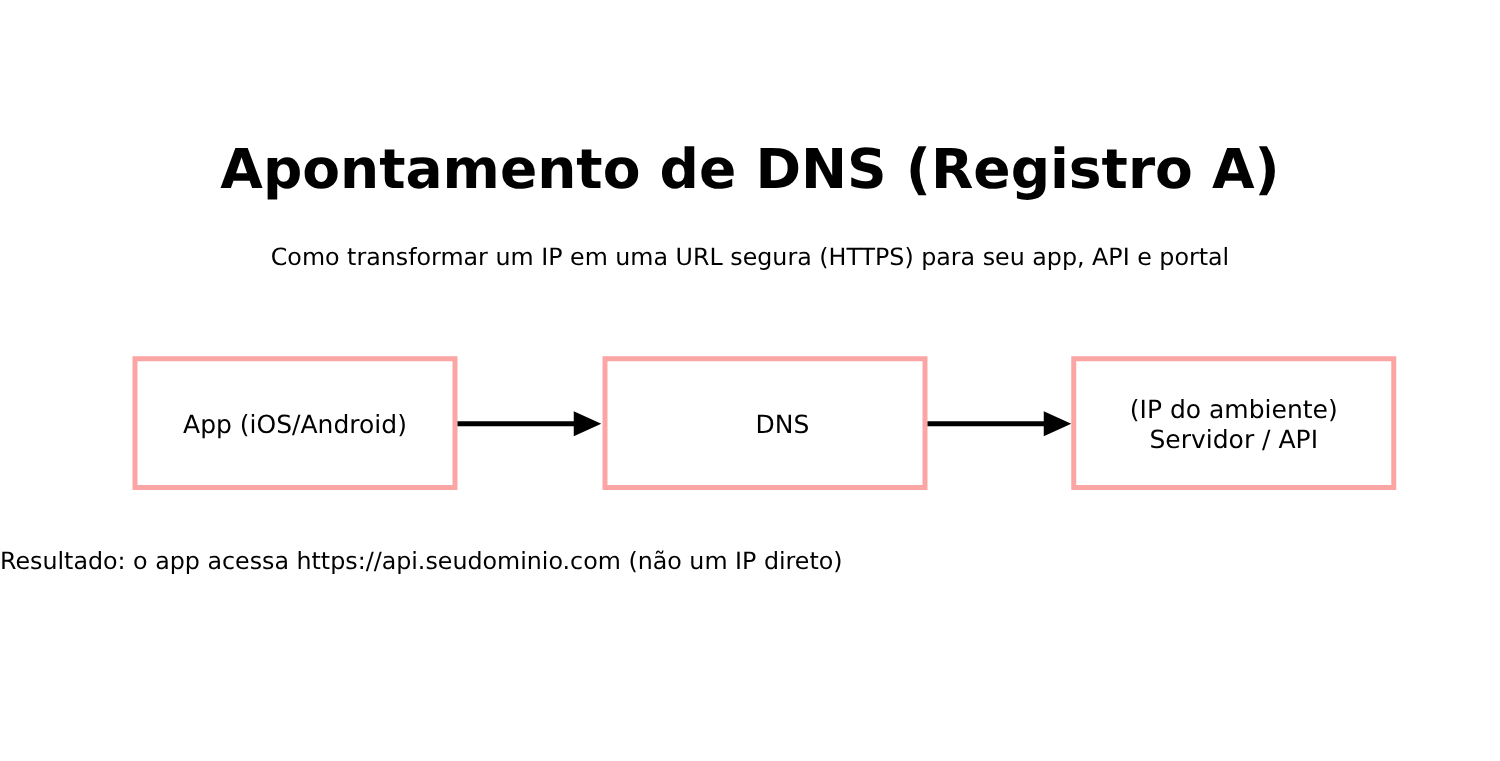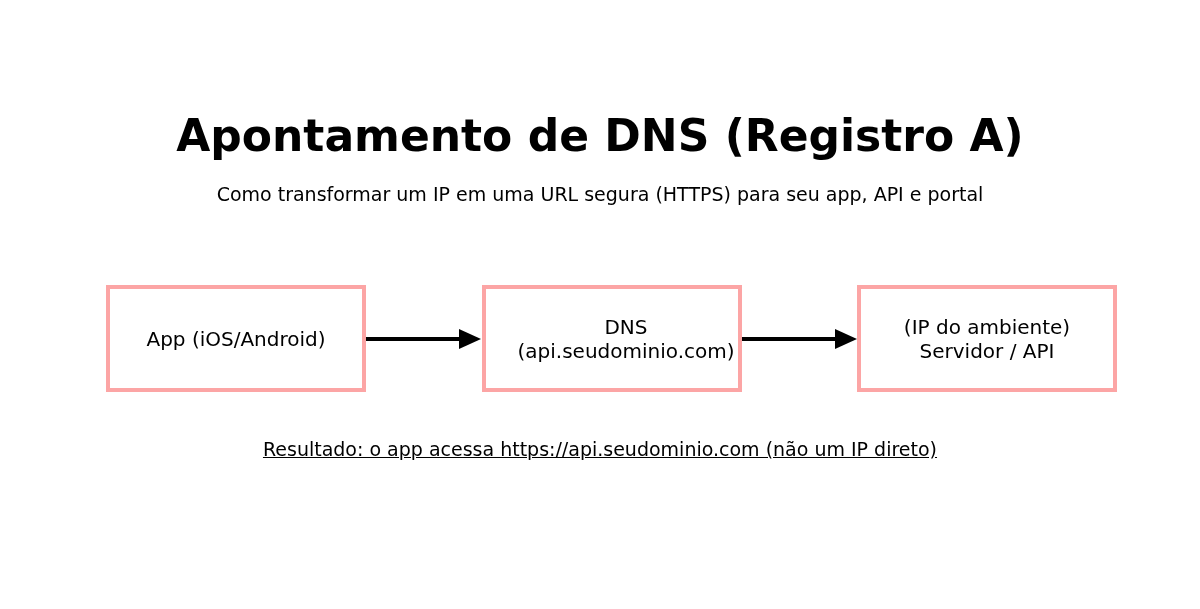--- a/index.html
+++ b/index.html
@@ -23,21 +23,21 @@
     width: 1200px;
     text-align: center;
     font-size: 44px;
     font-weight: bold;
     line-height: 56px;
     letter-spacing: 0px;
   }
   .subtitle {
     position: absolute;
     left: 0;
-    top: 180px;
+    top: 192px;
     width: 1200px;
     text-align: center;
     font-size: 19px;
     line-height: 28px;
     font-weight: normal;
   }
   .node {
     position: absolute;
     top: 285px;
     width: 260px;
@@ -73,45 +73,42 @@
     border-bottom: 10px solid transparent;
     border-left: 22px solid #000000;
   }
   #arrow-head-1 { left: 459px; }
   #arrow-head-2 { left: 835px; }
   .result {
     position: absolute;
     left: 0;
     top: 435px;
     width: 1200px;
-    text-align: center;
     font-size: 19px;
     line-height: 28px;
-    text-decoration: underline;
   }
 </style>
 </head>
 <body>
 
 <div id="canvas">
 
   <div class="title">Apontamento de DNS (Registro A)</div>
 
   <div class="subtitle">Como transformar um IP em uma URL segura (HTTPS) para seu app, API e portal</div>
 
   <div class="node" id="node-app">
     <div>App (iOS/Android)</div>
   </div>
 
   <div class="arrow-line" id="arrow-line-1"></div>
   <div class="arrow-head" id="arrow-head-1"></div>
 
   <div class="node" id="node-dns">
     <div>DNS</div>
-    <div>(api.seudominio.com)</div>
   </div>
 
   <div class="arrow-line" id="arrow-line-2"></div>
   <div class="arrow-head" id="arrow-head-2"></div>
 
   <div class="node" id="node-server">
     <div>(IP do ambiente)</div>
     <div>Servidor / API</div>
   </div>
 

